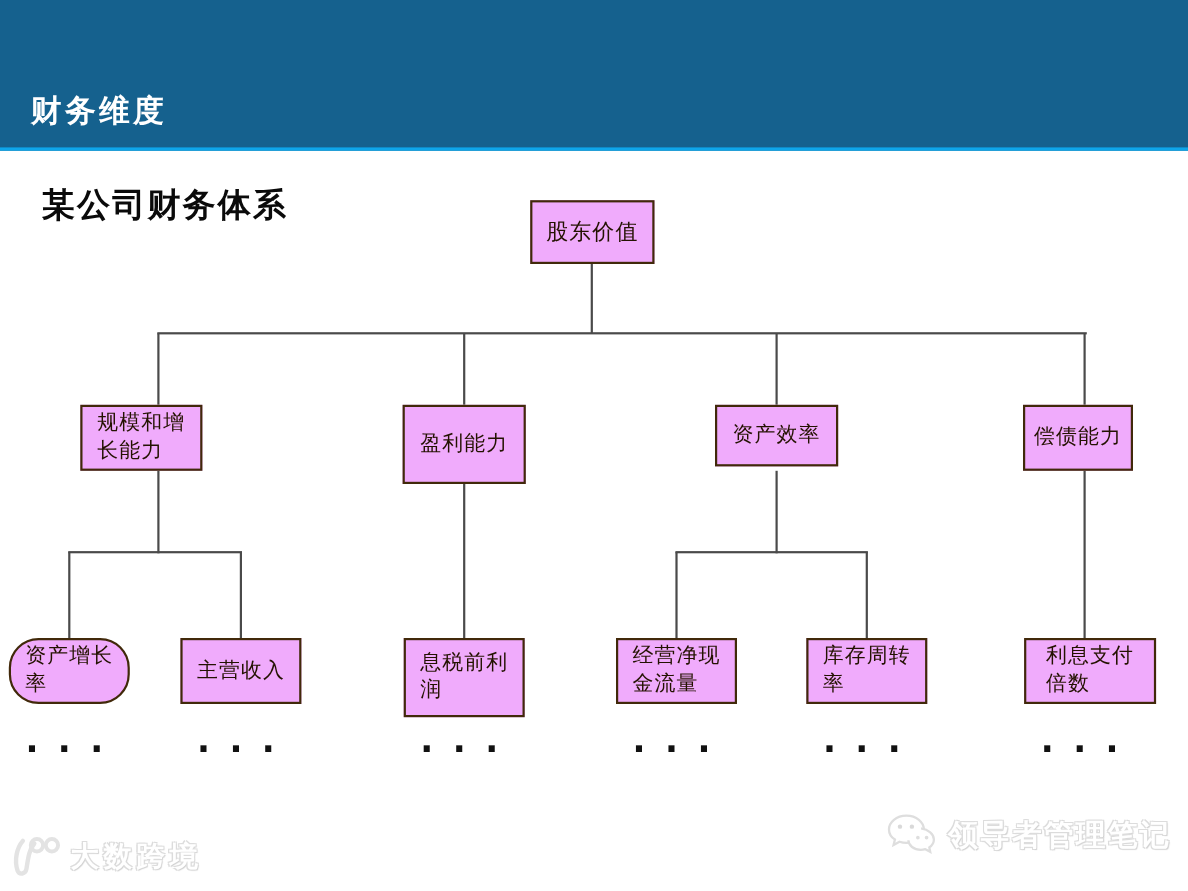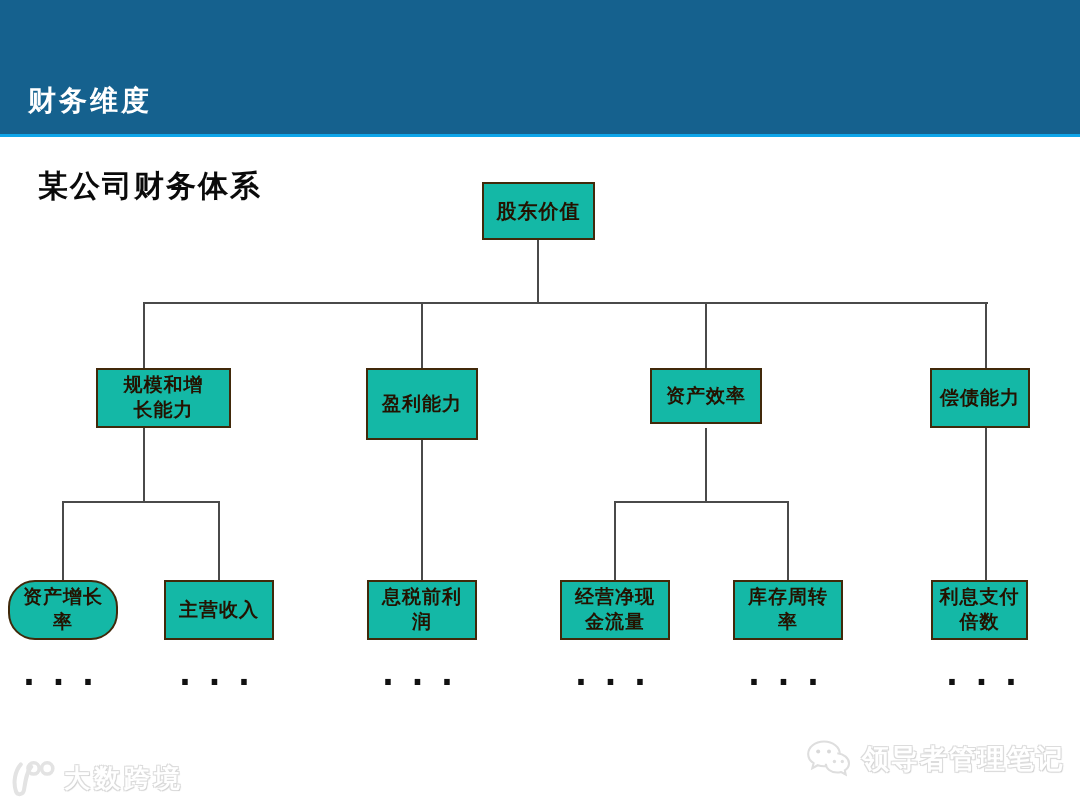--- a/index.html
+++ b/index.html
@@ -16,23 +16,23 @@
     position:absolute;left:28px;bottom:14px;color:#ffffff;
     font-size:28px;font-weight:bold;letter-spacing:3px;
   }
   
   .slide-title{
     position:absolute;left:38px;top:166px;color:#0a0a0a;
     font-size:30px;font-weight:bold;letter-spacing:2px;
   }
   
   .node{
-    position:absolute;background:#14b8a6;border:2px solid #41290A;
+    position:absolute;background:#f0abfc;border:2px solid #41290A;
     box-sizing:border-box;display:flex;align-items:center;justify-content:center;
-    text-align:center;font-weight:bold;color:#241200;font-size:19px;
+    font-weight:normal;color:#241200;font-size:19px;
     line-height:1.3;white-space:pre-line;letter-spacing:1px;
   }
   .node.root{font-size:20px;}
   
   .line{position:absolute;background:#4A4A4A;}
   
   .dots{
     position:absolute;top:653px;width:90px;text-align:center;
     font-size:34px;font-weight:900;letter-spacing:9px;color:#111111;
     font-family:"DejaVu Sans Mono",monospace;
@@ -80,36 +80,36 @@
 
     <div class="line" style="left:705px;top:428px;width:2px;height:75px;"></div>
     <div class="line" style="left:614px;top:501px;width:175px;height:2px;"></div>
     <div class="line" style="left:614px;top:502px;width:2px;height:78px;"></div>
     <div class="line" style="left:787px;top:502px;width:2px;height:78px;"></div>
 
     <div class="line" style="left:985px;top:428px;width:2px;height:152px;"></div>
 
     <div class="node root" style="left:482px;top:182px;width:113px;height:58px;">股东价值</div>
 
-    <div class="node" style="left:96px;top:368px;width:135px;height:60px;">规模和增
+    <div class="node" style="left:73px;top:368px;width:111px;height:60px;">规模和增
 长能力</div>
     <div class="node" style="left:366px;top:368px;width:112px;height:72px;">盈利能力</div>
     <div class="node" style="left:650px;top:368px;width:112px;height:56px;">资产效率</div>
     <div class="node" style="left:930px;top:368px;width:100px;height:60px;">偿债能力</div>
 
     <div class="node" style="left:8px;top:580px;width:110px;height:60px;border-radius:27px;">资产增长
 率</div>
     <div class="node" style="left:164px;top:580px;width:110px;height:60px;">主营收入</div>
-    <div class="node" style="left:367px;top:580px;width:110px;height:60px;">息税前利
+    <div class="node" style="left:367px;top:580px;width:110px;height:72px;">息税前利
 润</div>
     <div class="node" style="left:560px;top:580px;width:110px;height:60px;">经营净现
 金流量</div>
     <div class="node" style="left:733px;top:580px;width:110px;height:60px;">库存周转
 率</div>
-    <div class="node" style="left:931px;top:580px;width:97px;height:60px;">利息支付
+    <div class="node" style="left:931px;top:580px;width:120px;height:60px;">利息支付
 倍数</div>
 
     <div class="dots" style="left:18px;">...</div>
     <div class="dots" style="left:174px;">...</div>
     <div class="dots" style="left:377px;">...</div>
     <div class="dots" style="left:570px;">...</div>
     <div class="dots" style="left:743px;">...</div>
     <div class="dots" style="left:941px;">...</div>
 
   </div>

